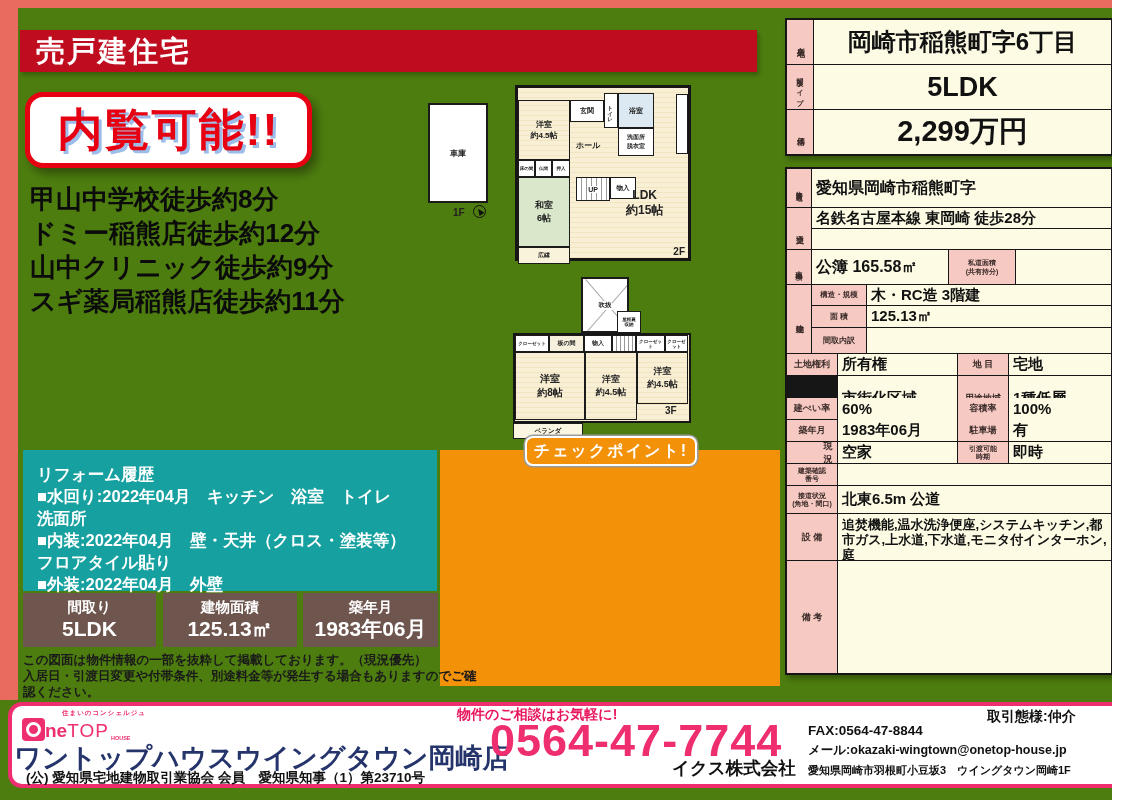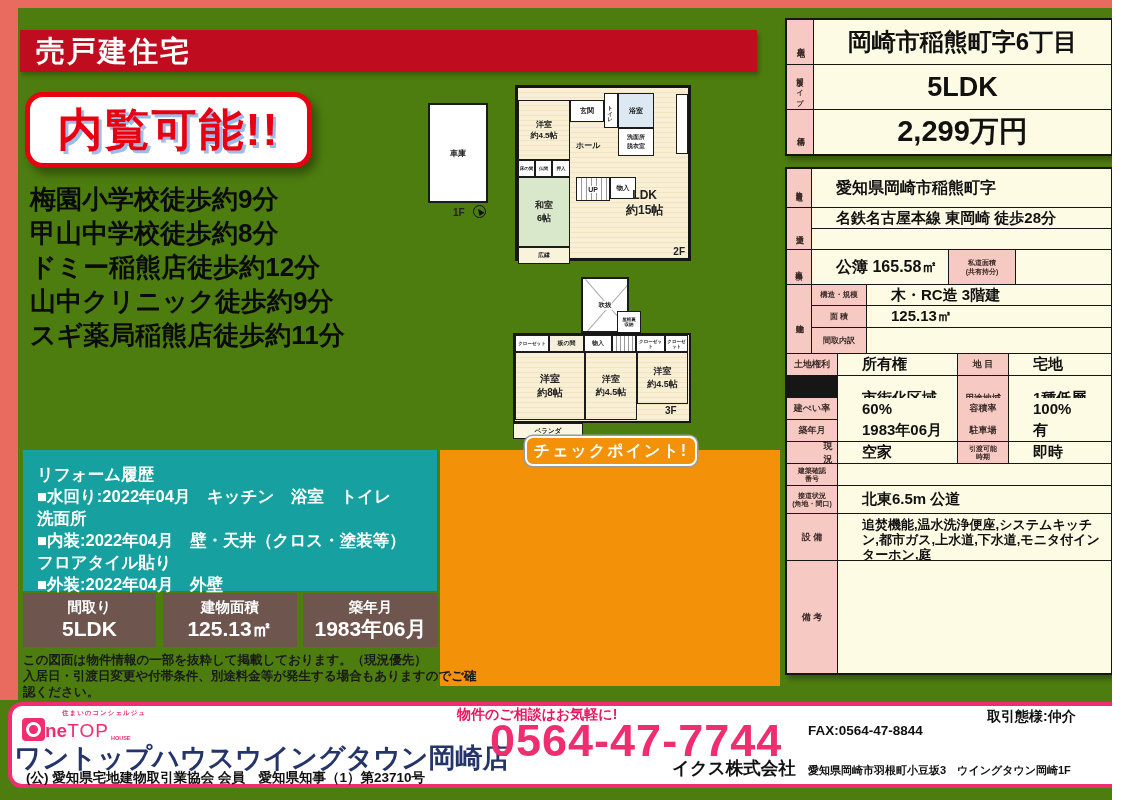--- a/index.html
+++ b/index.html
@@ -46,21 +46,21 @@
 
   .disclaimer{left:23px;top:652px;width:460px;font-size:12.5px;font-weight:bold;color:#1a1a1a;line-height:16px;}
 
   
   .tbl{background:#161616;display:flex;flex-direction:column;gap:1px;border:2px solid #161616;
     box-shadow:3px 4px 5px rgba(0,0,0,.3);box-sizing:border-box;}
   .trow{display:grid;gap:1px;}
   .cell{background:#fdfbe3;display:flex;align-items:center;box-sizing:border-box;overflow:hidden;}
   .lab{background:#f6cac2;justify-content:center;color:#3a2a28;font-weight:bold;text-align:center;}
   .vlab{writing-mode:vertical-rl;text-orientation:upright;font-size:8px;letter-spacing:1px;line-height:1;}
-  .val{padding-left:24px;font-weight:bold;color:#111;font-size:15px;}
+  .val{padding-left:4px;font-weight:bold;color:#111;font-size:15px;}
   .vc{justify-content:center;padding-left:0;}
 
   
   .plan-room{position:absolute;border:1px solid #1b1b1b;box-sizing:border-box;display:flex;
     align-items:center;justify-content:center;text-align:center;color:#222;font-weight:bold;}
   .stripes{background:repeating-linear-gradient(180deg,#f8efd5 0px,#f8efd5 4px,#f0e5c0 4px,#f0e5c0 5px);}
   .white{background:#fff;}
   .plan-label{position:absolute;color:#222;font-weight:bold;}
 
   
@@ -78,21 +78,20 @@
   <div class="abs frame" style="left:0;top:0;width:18px;height:700px;"></div>
   <div class="abs frame" style="left:1125px;top:0;width:11px;height:700px;"></div>
 
   <div class="abs banner">売戸建住宅</div>
 
   <div class="abs badge">
     <span>内覧可能!!</span>
   </div>
 
   <div class="abs walk">
-    <div>梅園小学校徒歩約9分</div>
     <div>甲山中学校徒歩約8分</div>
     <div>ドミー稲熊店徒歩約12分</div>
     <div>山中クリニック徒歩約9分</div>
     <div>スギ薬局稲熊店徒歩約11分</div>
   </div>
 
   <div class="abs" style="left:425px;top:83px;width:272px;height:365px;">
 
     <div class="plan-room white" style="left:3px;top:20px;width:60px;height:100px;border-width:2.5px;font-size:8px;">
       <span>車庫</span>
@@ -327,17 +326,18 @@
       <span class="pink" style="font-size:19px;font-weight:900;line-height:20px;">ne</span>
       <span class="pink" style="font-size:19px;font-weight:400;line-height:20px;letter-spacing:1px;">TOP</span>
       <span class="pink" style="font-size:5.5px;font-weight:bold;margin-left:2px;">HOUSE</span>
     </div>
     <div class="abs navy" style="left:2px;top:34px;font-size:27px;font-weight:900;white-space:nowrap;">ワントップハウスウイングタウン岡崎店</div>
     <div class="abs" style="left:14px;top:63px;font-size:13.5px;font-weight:bold;color:#111;white-space:nowrap;">(公) 愛知県宅地建物取引業協会 会員　愛知県知事（1）第23710号</div>
     <div class="abs" style="left:445px;top:0px;font-size:14px;font-weight:bold;color:#e8175d;">物件のご相談はお気軽に!</div>
     <div class="abs pink" style="left:478px;top:9px;font-size:45px;font-weight:900;letter-spacing:1px;white-space:nowrap;">0564-47-7744</div>
     <div class="abs" style="left:660px;top:50px;font-size:17.5px;font-weight:bold;color:#111;white-space:nowrap;">イクス株式会社</div>
     <div class="abs" style="left:796px;top:17px;font-size:13.5px;font-weight:bold;color:#111;white-space:nowrap;">FAX:0564-47-8844</div>
+    <div class="abs" style="left:796px;top:36px;font-size:12.5px;font-weight:bold;color:#111;white-space:nowrap;">メール:okazaki-wingtown@onetop-house.jp</div>
     <div class="abs" style="left:796px;top:57px;font-size:11px;font-weight:bold;color:#111;white-space:nowrap;">愛知県岡崎市羽根町小豆坂3　ウイングタウン岡崎1F</div>
     <div class="abs" style="left:975px;top:2px;font-size:14px;font-weight:bold;color:#111;white-space:nowrap;">取引態様:仲介</div>
   </div>
 
 </div>
 
 </body></html>

